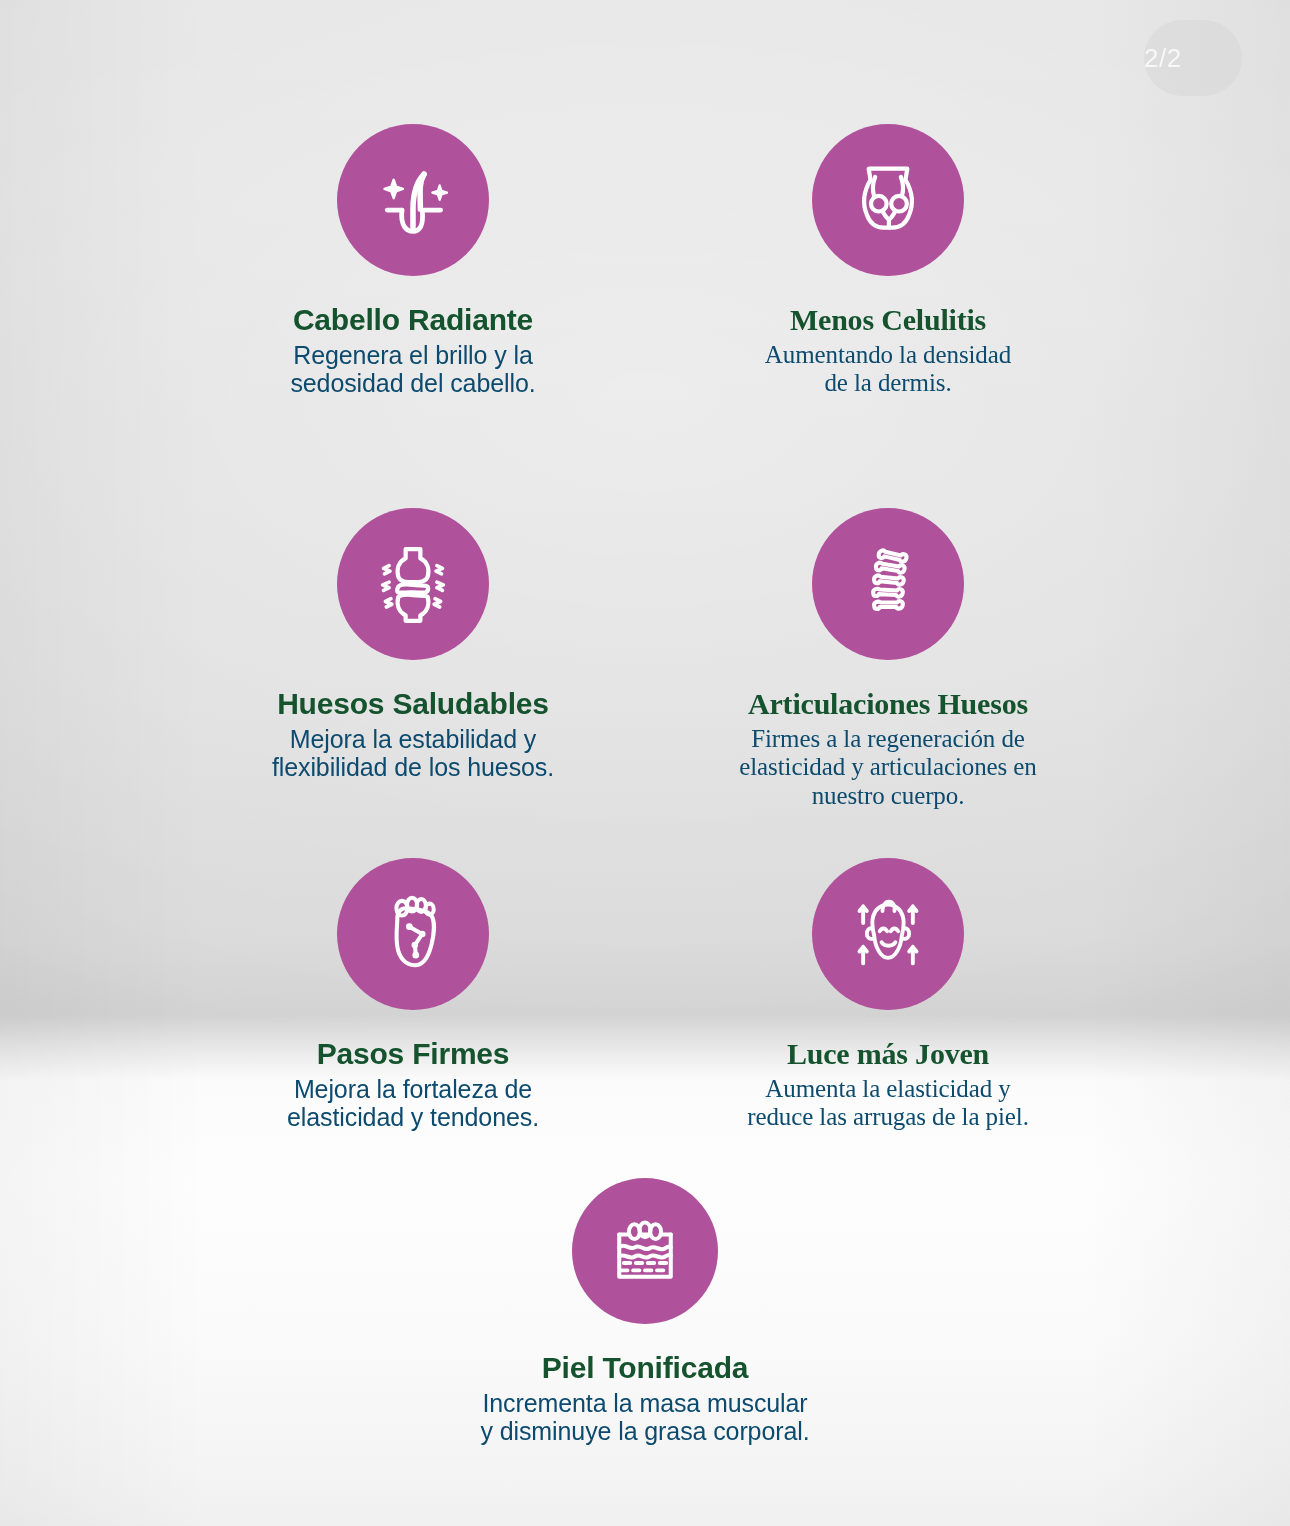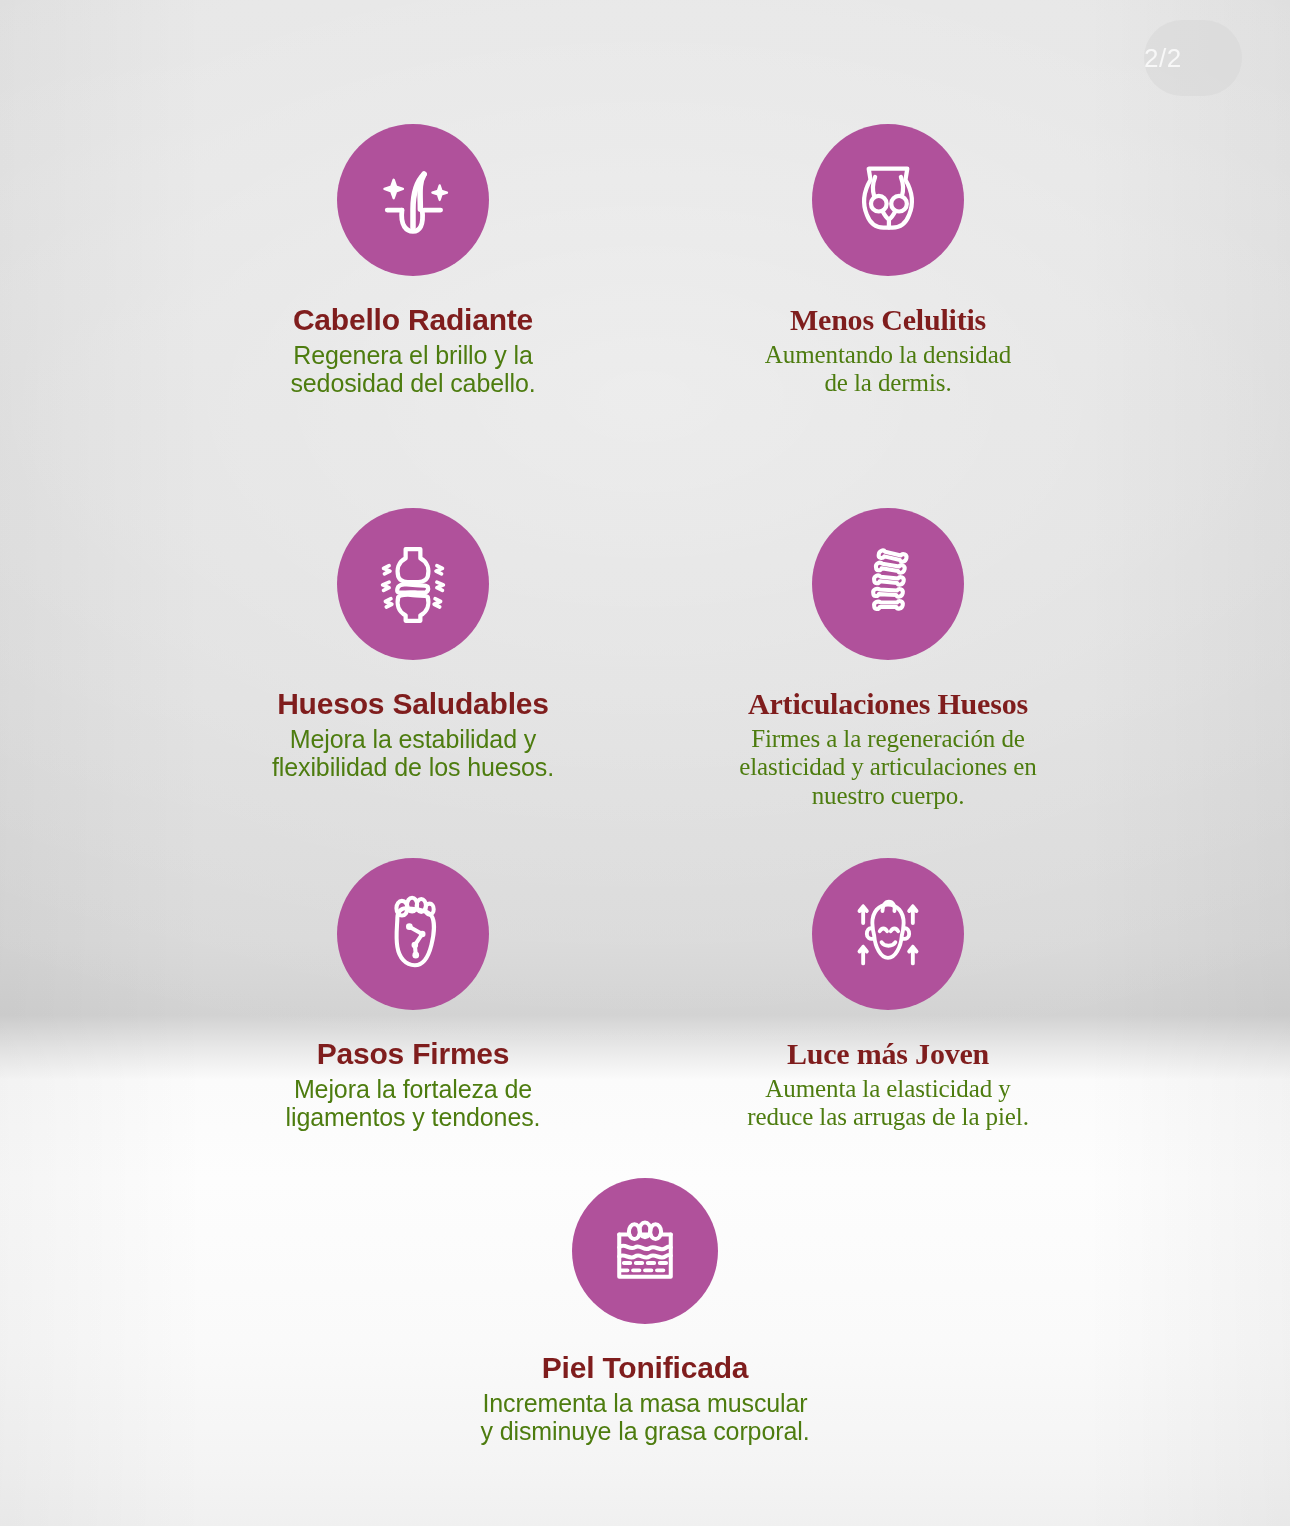--- a/index.html
+++ b/index.html
@@ -107,30 +107,30 @@
   .icon-circle svg {
     width: 92px;
     height: 92px;
     display: block;
   }
 
   .card-title {
     margin-top: 27px;
     font-size: 30px;
     font-weight: 700;
-    color: #7f1d1d;
+    color: #14532d;
     letter-spacing: -0.2px;
     line-height: 1.12;
   }
 
   .card-desc {
     margin-top: 4px;
     font-size: 25px;
     font-weight: 400;
-    color: #4d7c0f;
+    color: #0c4a6e;
     line-height: 1.15;
     max-width: 360px;
     letter-spacing: -0.1px;
   }
   .card-desc .ln { display: block; }
 </style>
 </head>
 <body>
 
 <div id="backdrop"></div>
@@ -230,21 +230,21 @@
         <path d="M46 42 L60 50 L52 62 L53 72"></path>
         <circle cx="46" cy="42" r="3.6" fill="#ffffff" stroke="none"></circle>
         <circle cx="60" cy="50" r="3.6" fill="#ffffff" stroke="none"></circle>
         <circle cx="52" cy="62" r="3.6" fill="#ffffff" stroke="none"></circle>
         <circle cx="53" cy="73" r="3.6" fill="#ffffff" stroke="none"></circle>
       </svg>
     </div>
     <div class="card-title">Pasos Firmes</div>
     <div class="card-desc">
       <span class="ln">Mejora la fortaleza de</span>
-      <span class="ln">ligamentos y tendones.</span>
+      <span class="ln">elasticidad y tendones.</span>
     </div>
   </div>
 
   <div class="card col-right row-3">
     <div class="icon-circle" style="background: rgb(176, 81, 155);">
       <svg viewBox="0 0 100 100" fill="none" stroke="#ffffff" stroke-width="4.2" stroke-linecap="round" stroke-linejoin="round">
         <path d="M33 38 C33 26, 40 18, 50 18 C60 18, 67 26, 67 38 C67 44, 66 48, 65 52 C64 64, 58 76, 50 76 C42 76, 36 64, 35 52 C34 48, 33 44, 33 38 Z"></path>
         <path d="M44 25 C44 19, 47 15, 51 15 C55 15, 58 19, 57 25"></path>
         <path d="M33 44 C29 43, 27 46, 27 50 C27 54, 30 56, 34 55"></path>
         <path d="M67 44 C71 43, 73 46, 73 50 C73 54, 70 56, 66 55"></path>

